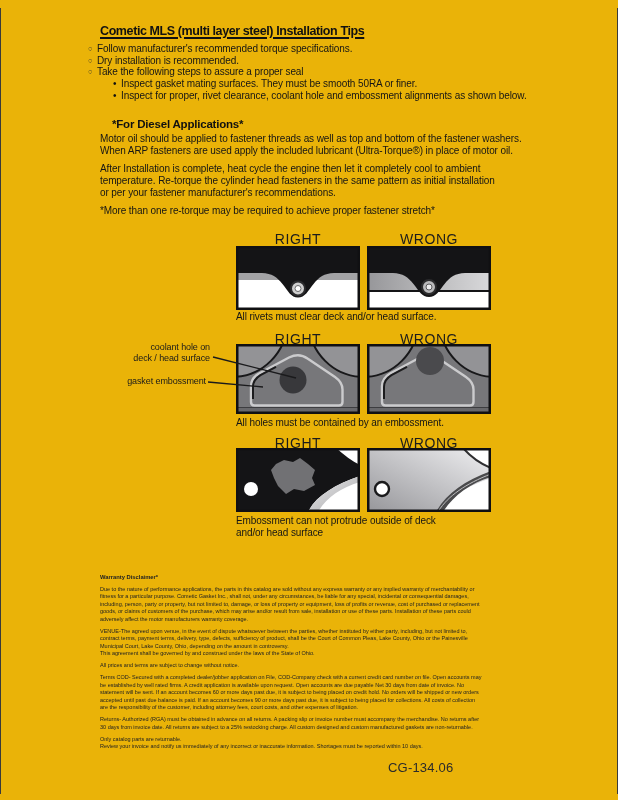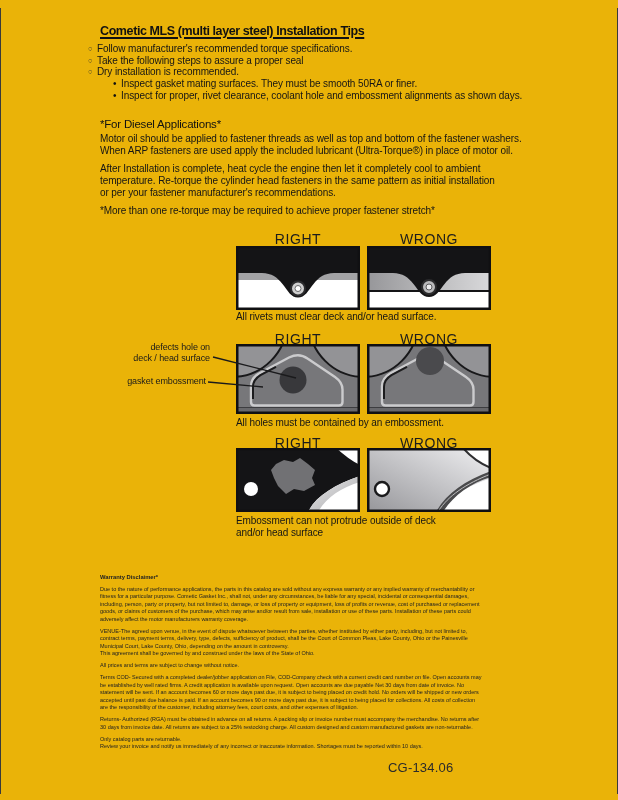--- a/index.html
+++ b/index.html
@@ -13,21 +13,21 @@
              letter-spacing:-0.4px;text-decoration:underline;text-decoration-thickness:1.5px;
              text-underline-offset:2px;white-space:nowrap;color:#111;}
 
   .tips{position:absolute;left:88px;top:43px;font-size:10px;line-height:11.7px;
         letter-spacing:-0.1px;color:#151515;}
   .tips .row{white-space:nowrap;}
   .mk1{display:inline-block;width:9px;font-size:7.5px;vertical-align:1px;color:#333;}
   .sub{padding-left:25px;}
   .mk2{display:inline-block;width:8px;font-size:10px;color:#111;}
 
-  .h-diesel{position:absolute;left:100px;top:118px;font-size:11.5px;font-weight:normal;
+  .h-diesel{position:absolute;left:112px;top:118px;font-size:11.5px;font-weight:bold;
             letter-spacing:-0.2px;color:#111;white-space:nowrap;}
   .para{position:absolute;left:100px;font-size:10px;line-height:11.8px;letter-spacing:-0.1px;
         color:#151515;white-space:pre-line;}
   .p1{top:133px;}
   .p2{top:163px;}
   .p3{top:205px;}
 
   .dlabel{position:absolute;width:124px;text-align:center;font-size:14px;
           letter-spacing:0.6px;color:#1c1c1c;white-space:nowrap;}
   .dbox{position:absolute;display:block;}
@@ -49,24 +49,24 @@
 <body>
 
 <div class="page">
   <div class="edge edge-l"></div>
   <div class="edge edge-r"></div>
 
   <div class="doc-title">Cometic MLS (multi layer steel) Installation Tips</div>
 
   <div class="tips">
     <div class="row"><span class="mk1">○</span><span>Follow manufacturer's recommended torque specifications.</span></div>
+    <div class="row"><span class="mk1">○</span><span>Dry installation is recommended.</span></div>
     <div class="row"><span class="mk1">○</span><span>Take the following steps to assure a proper seal</span></div>
-    <div class="row"><span class="mk1">○</span><span>Dry installation is recommended.</span></div>
     <div class="row sub"><span class="mk2">•</span><span>Inspect gasket mating surfaces.  They must be smooth 50RA or finer.</span></div>
-    <div class="row sub"><span class="mk2">•</span><span>Inspect for proper, rivet clearance, coolant hole and embossment alignments as shown days.</span></div>
+    <div class="row sub"><span class="mk2">•</span><span>Inspect for proper, rivet clearance, coolant hole and embossment alignments as shown below.</span></div>
   </div>
 
   <div class="h-diesel">*For Diesel Applications*</div>
   <div class="para p1">Motor oil should be applied to fastener threads as well as top and bottom of the fastener washers.
 When ARP fasteners are used apply the included lubricant (Ultra-Torque®) in place of motor oil.</div>
   <div class="para p3">*More than one re-torque may be required to achieve proper fastener stretch*</div>
   <div class="para p2">After Installation is complete, heat cycle the engine then let it completely cool to ambient
 temperature. Re-torque the cylinder head fasteners in the same pattern as initial installation
 or per your fastener manufacturer's recommendations.</div>
 
@@ -97,21 +97,21 @@
     <circle cx="62" cy="41" r="7" fill="#b9b9bb" stroke="#2b2b2d" stroke-width="2"></circle>
     <circle cx="62" cy="41" r="3" fill="#ececee" stroke="#5a5a5c" stroke-width="1"></circle>
     <rect x="1.25" y="1.25" width="121.5" height="61.5" fill="none" stroke="#101012" stroke-width="2.5"></rect>
   </svg>
 
   <div class="dcaption" style="top:311px;">All rivets must clear deck and/or head surface.</div>
 
   <div class="dlabel" style="left:236px;top:331px;">RIGHT</div>
   <div class="dlabel" style="left:367px;top:331px;">WRONG</div>
 
-  <div class="side-label" style="left:90px;top:342px;width:120px;">defects hole on
+  <div class="side-label" style="left:90px;top:342px;width:120px;">coolant hole on
 deck / head surface</div>
   <div class="side-label" style="left:90px;top:376px;width:116px;">gasket embossment</div>
 
   <svg class="leader" width="100" height="42" viewBox="0 0 100 42">
     <line x1="8" y1="5" x2="91" y2="26" stroke="#1a1a1c" stroke-width="1.3"></line>
     <line x1="3" y1="30" x2="58" y2="35" stroke="#1a1a1c" stroke-width="1.3"></line>
   </svg>
 
   <svg class="dbox" style="left:236px;top:344px;" width="124" height="70" viewBox="0 0 124 70">
     <rect x="1.25" y="1.25" width="121.5" height="67.5" fill="#77777a"></rect>

